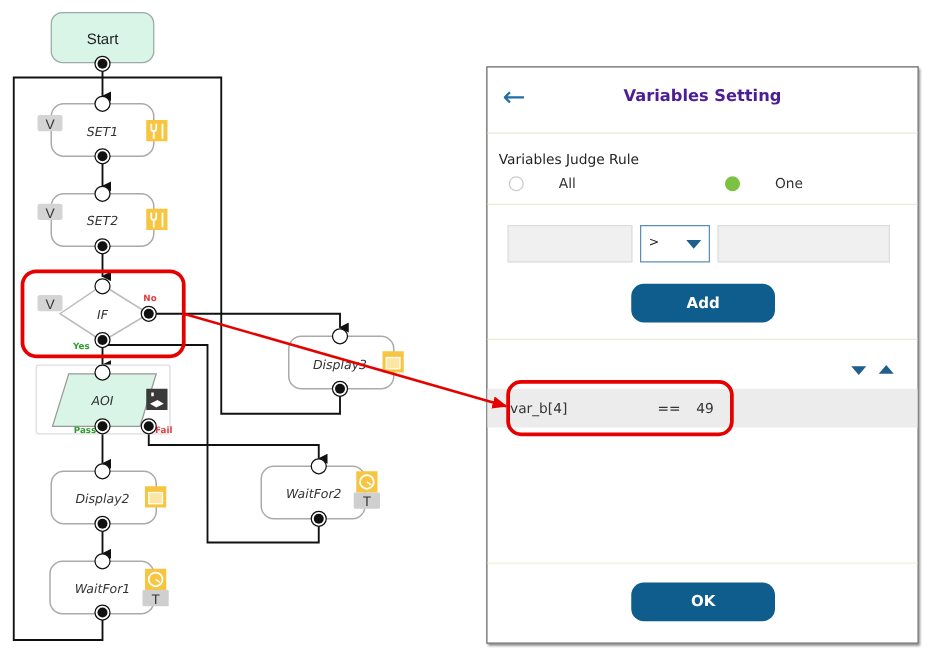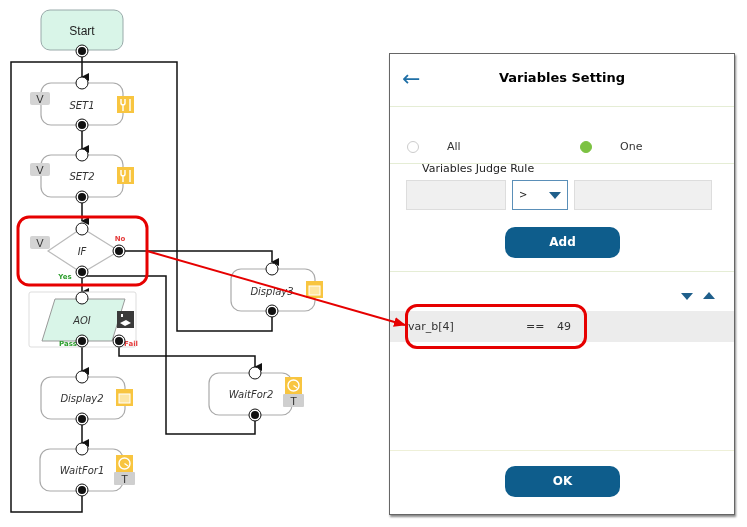--- a/index.html
+++ b/index.html
@@ -7,22 +7,22 @@
   #flow { position: absolute; left: 0; top: 0; width: 747px; height: 527px; }
   .node-label { font-family: "DejaVu Sans", sans-serif; font-style: italic; font-size: 10px; fill: #333; }
   .start-label { font-family: "Liberation Sans", sans-serif; font-size: 12px; fill: #222; }
   .v-label { font-family: "Liberation Sans", sans-serif; font-size: 11px; fill: #333; }
   .port-label { font-family: "DejaVu Sans", sans-serif; font-size: 7px; font-weight: bold; }
 
   #dialog { position: absolute; left: 389px; top: 53px; width: 344px; height: 460px; background: #fff;
             border: 1px solid #666; box-shadow: 1px 2px 2px #888; font-family: "DejaVu Sans", sans-serif; }
   .dlg-header { position: absolute; left: 0; top: 0; width: 344px; height: 52px; border-bottom: 1px solid #e5edd5; }
   .back-btn { position: absolute; left: 12px; top: 12px; width: 26px; height: 26px; color: #1f6fa6; font-size: 22px; line-height: 26px; cursor: pointer; }
-  .dlg-title { position: absolute; left: 0; width: 344px; top: 16px; text-align: center; font-size: 13px; font-weight: bold; color: #000000; }
-  .rule-label { position: absolute; left: 32px; top: 67px; font-size: 11px; color: #222; margin-top: 41px; }
+  .dlg-title { position: absolute; left: 0; width: 344px; top: 16px; text-align: center; font-size: 13px; font-weight: bold; color: #4c1d95; }
+  .rule-label { position: absolute; left: 9px; top: 67px; font-size: 11px; color: #222; }
   .radio { position: absolute; top: 86px; display: flex; align-items: center; gap: 28px; font-size: 11px; color: #333; cursor: pointer; }
   .radio .dot { width: 12px; height: 12px; border-radius: 50%; border: 1px solid #ccc; box-sizing: border-box; background: #fff; }
   .radio .dot.on { background: #7cc242; border-color: #7cc242; }
   .sep1 { position: absolute; left: 0; top: 109px; width: 344px; border-top: 1px solid #e5edd5; }
   .field { position: absolute; top: 126px; height: 30px; background: #f0f0f0; border: 1px solid #ddd; box-sizing: border-box; }
   .op-select { position: absolute; left: 122px; top: 126px; width: 56px; height: 30px; border: 1px solid #5a8fb8; box-sizing: border-box; background: #fff; font-size: 10px; cursor: pointer; }
   .op-select .val { position: absolute; left: 6px; top: 8px; color: #222; }
   .op-select .caret { position: absolute; right: 6px; top: 11px; width: 0; height: 0; border-left: 6px solid transparent; border-right: 6px solid transparent; border-top: 7px solid #1f5f8b; }
   .btn { position: absolute; background: #0e5d8c; color: #fff; font-size: 12px; font-weight: bold; text-align: center; cursor: pointer; border-radius: 10px; }
   .add-btn { left: 115px; top: 173px; width: 115px; height: 31px; line-height: 31px; }

